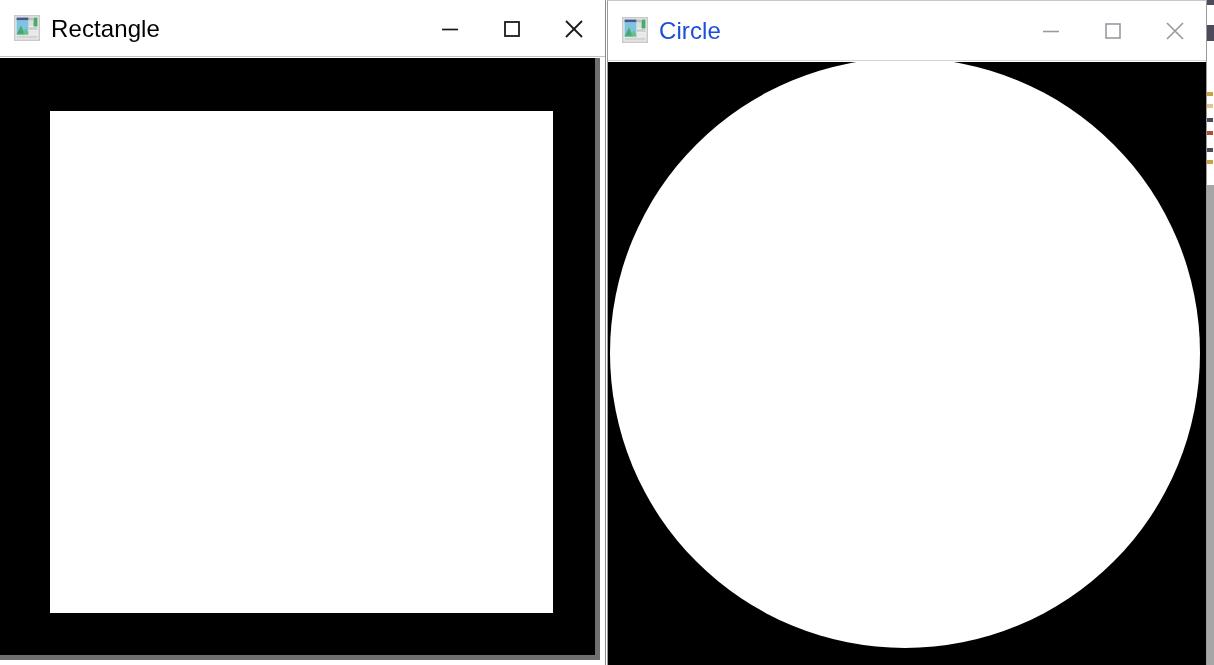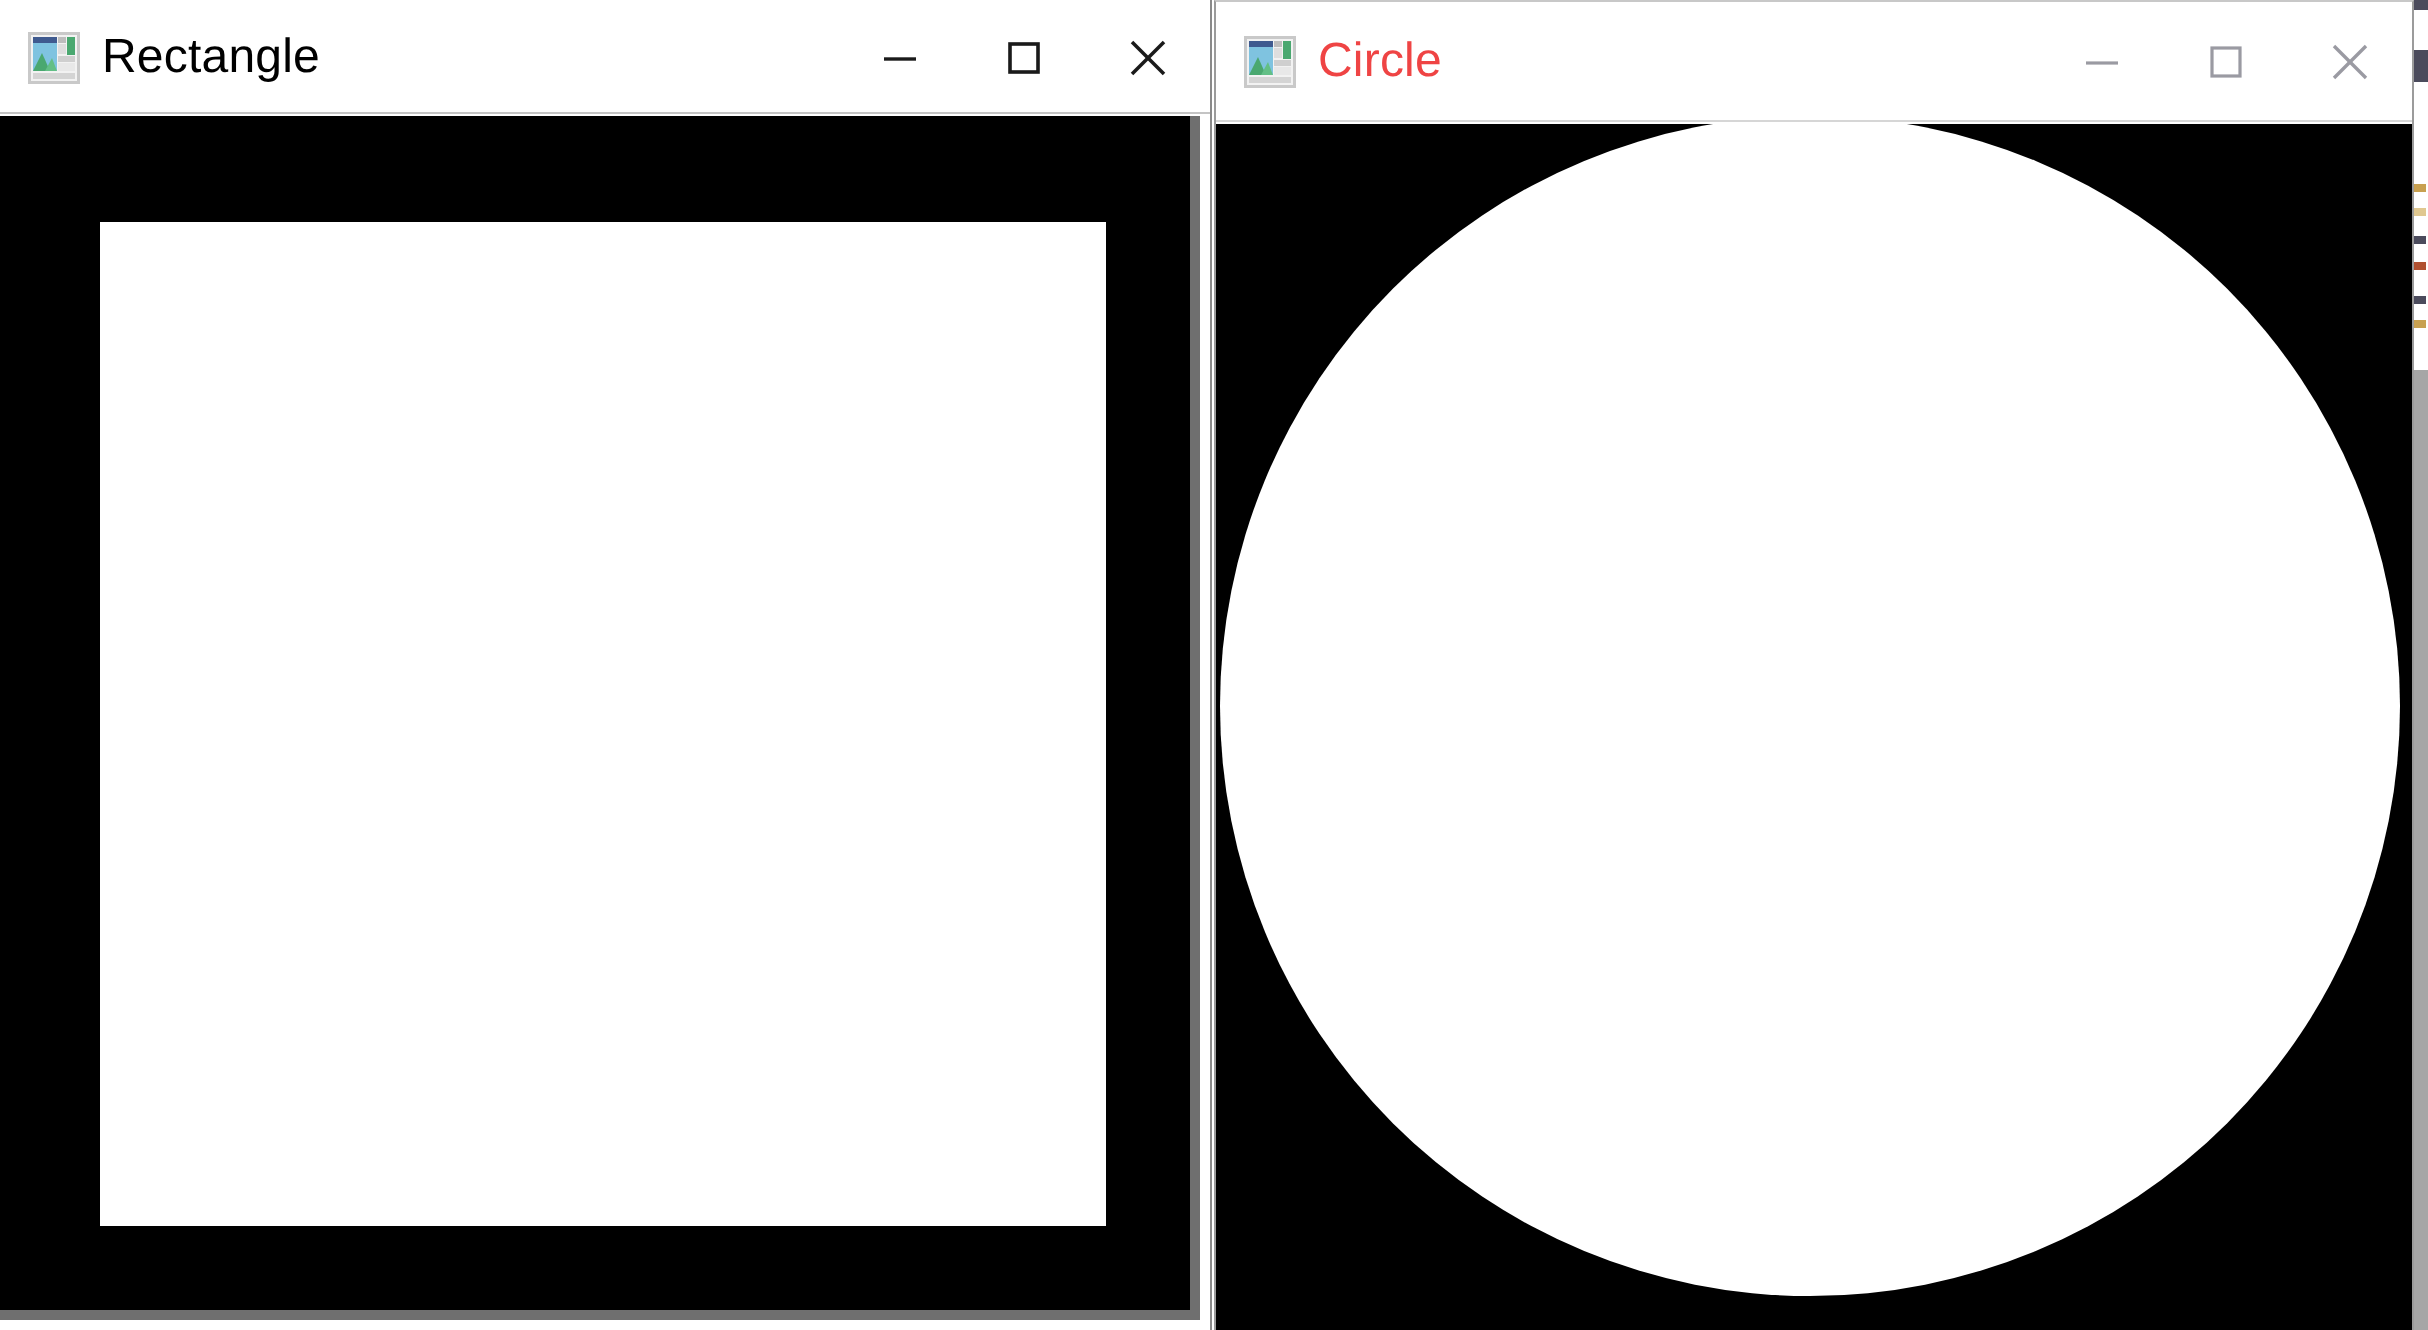--- a/index.html
+++ b/index.html
@@ -85,21 +85,20 @@
     left: 0;
     top: 0;
     width: 100%;
     background: #ffffff;
     display: flex;
     align-items: center;
     box-sizing: border-box;
   }
   .title-left {
     display: flex;
-    align-items: center;
     flex: 1 1 auto;
     min-width: 0;
     padding-left: 14px;
   }
   .app-icon {
     width: 26px;
     height: 26px;
     flex: 0 0 auto;
     display: block;
   }
@@ -227,21 +226,21 @@
           <path d="M8.5 19.5 L12 13 L14.5 19.5 Z" fill="#63bf86"></path>
           <rect x="15" y="2.5" width="4" height="3" fill="#bdbdbd"></rect>
           <rect x="19.5" y="2.5" width="4" height="9" fill="#4aa870"></rect>
           <rect x="15" y="6" width="4" height="5" fill="#dedede"></rect>
           <rect x="15" y="12" width="8.5" height="3" fill="#cfcfcf"></rect>
           <rect x="15" y="15.5" width="8.5" height="4" fill="#e8e8e8"></rect>
           <rect x="2.5" y="20.5" width="21" height="3" fill="#d4d4d4"></rect>
         </svg>
       </span>
 
-      <span class="title-text" style="color:#ef4444;">Circle</span>
+      <span class="title-text" style="color:#1d4ed8;">Circle</span>
     </div>
 
     <div class="win-controls">
       <div class="win-btn">
         <svg width="22" height="22" viewBox="0 0 22 22" aria-hidden="true">
           <line x1="3" y1="11.5" x2="19" y2="11.5" stroke="#9a9aa2" stroke-width="1.6"></line>
         </svg>
       </div>
       <div class="win-btn">
         <svg width="22" height="22" viewBox="0 0 22 22" aria-hidden="true">

